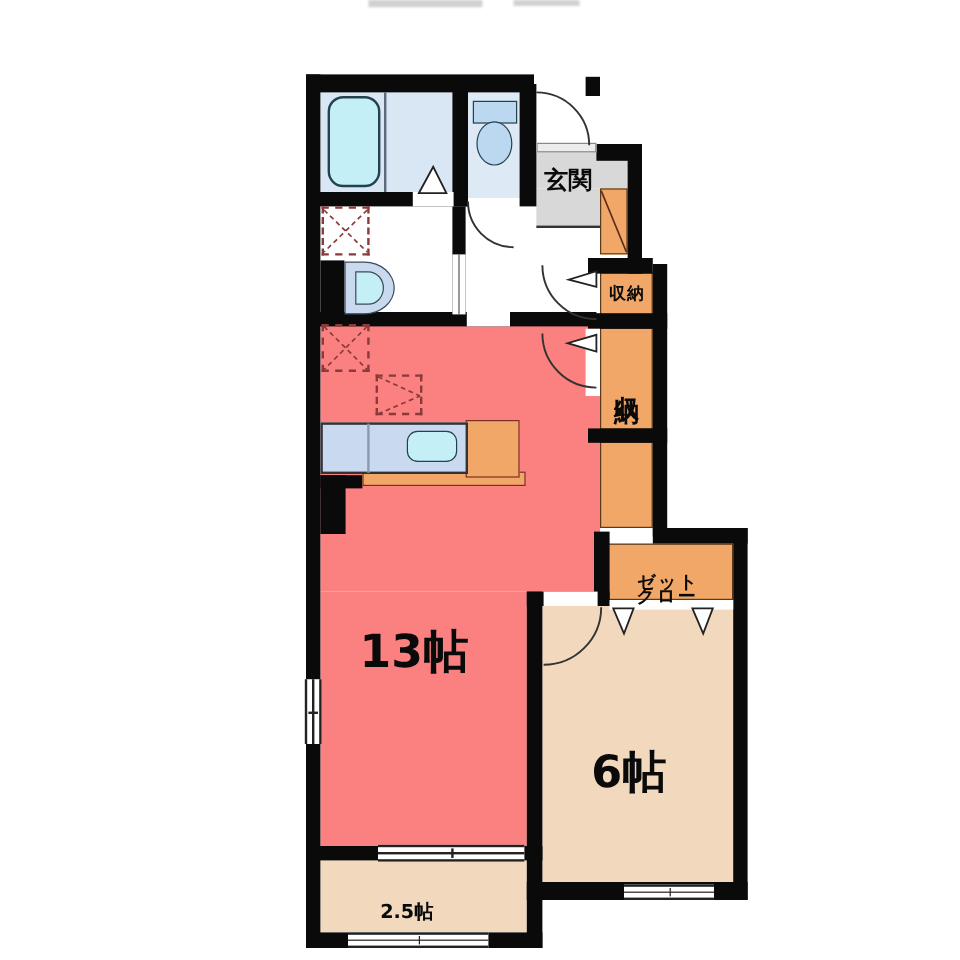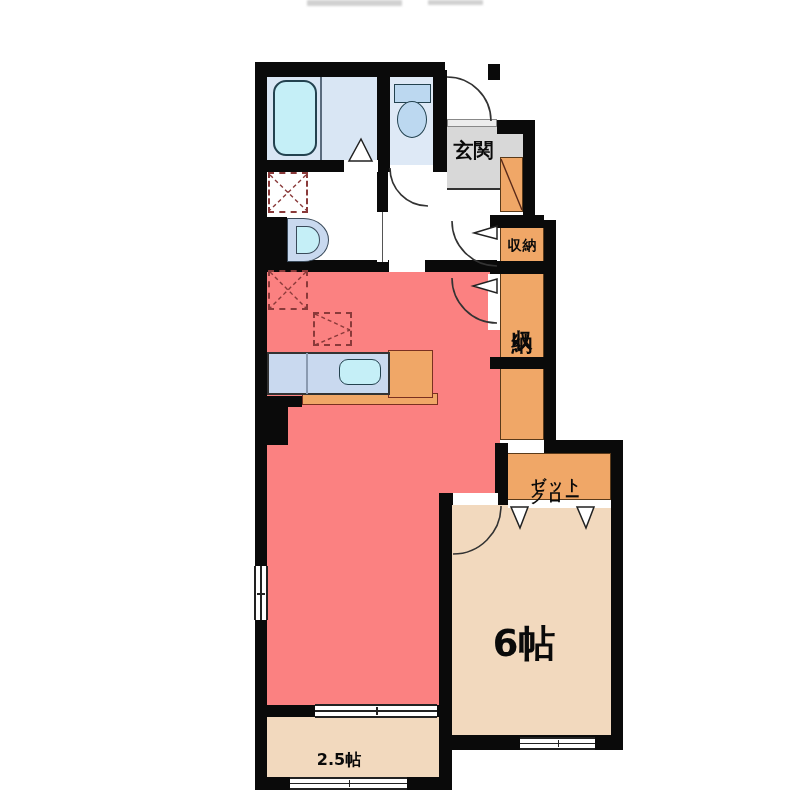--- a/index.html
+++ b/index.html
@@ -154,16 +154,17 @@
     <path d="M 497 279 L 497 293 L 473 286 Z" fill="#fff" stroke="#222" stroke-width="1.5"></path>
     <path d="M 511 507 L 528 507 L 520 528 Z" fill="#fff" stroke="#222" stroke-width="1.5"></path>
     <path d="M 577 507 L 594 507 L 586 528 Z" fill="#fff" stroke="#222" stroke-width="1.5"></path>
   </svg>
 
   <div class="lbl" style="left:447px;top:136px;width:53px;height:28px;font-size:20px;">玄関</div>
   <div class="lbl" style="left:501px;top:230px;width:43px;height:30px;font-size:14px;letter-spacing:1px;">収納</div>
   <div class="lbl vert" style="left:500px;top:280px;width:44px;height:72px;font-size:21px;">収納</div>
   <div class="lbl" style="left:504px;top:456px;width:104px;height:20px;font-size:15px;letter-spacing:2px;margin-top:32px;">クロー</div>
   <div class="lbl" style="left:505px;top:476px;width:104px;height:20px;font-size:15px;letter-spacing:2px;">ゼット</div>
+  <div class="lbl" style="left:265px;top:518px;width:160px;height:52px;font-size:38px;">13帖</div>
   <div class="lbl" style="left:448px;top:618px;width:152px;height:52px;font-size:37px;">6帖</div>
   <div class="lbl" style="left:267px;top:750px;width:144px;height:20px;font-size:16px;">2.5帖</div>
 
 </div>
 
 </body></html>

